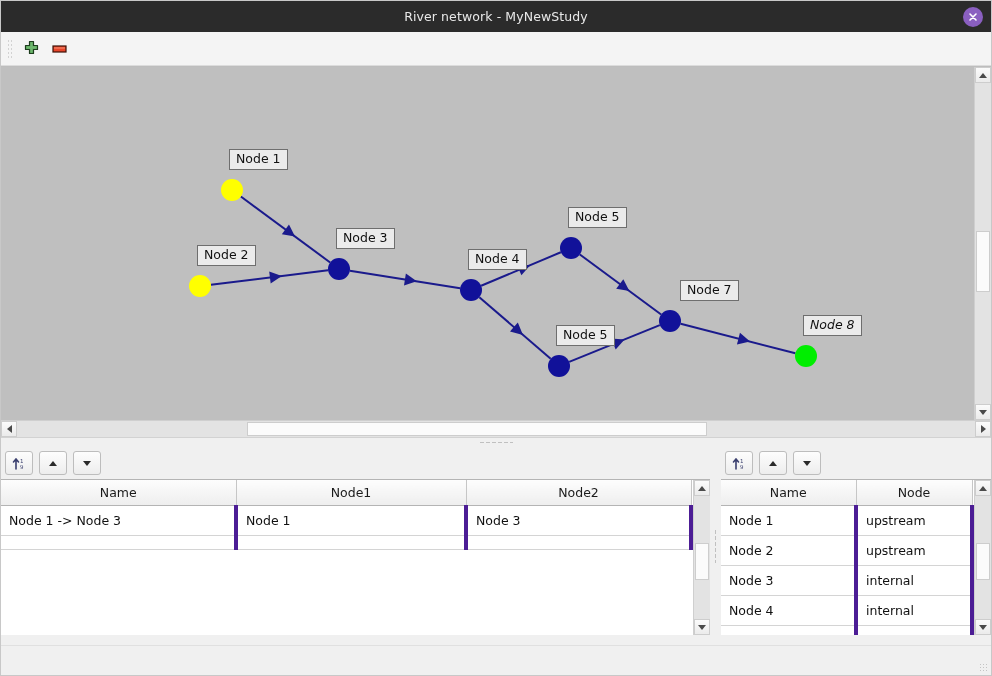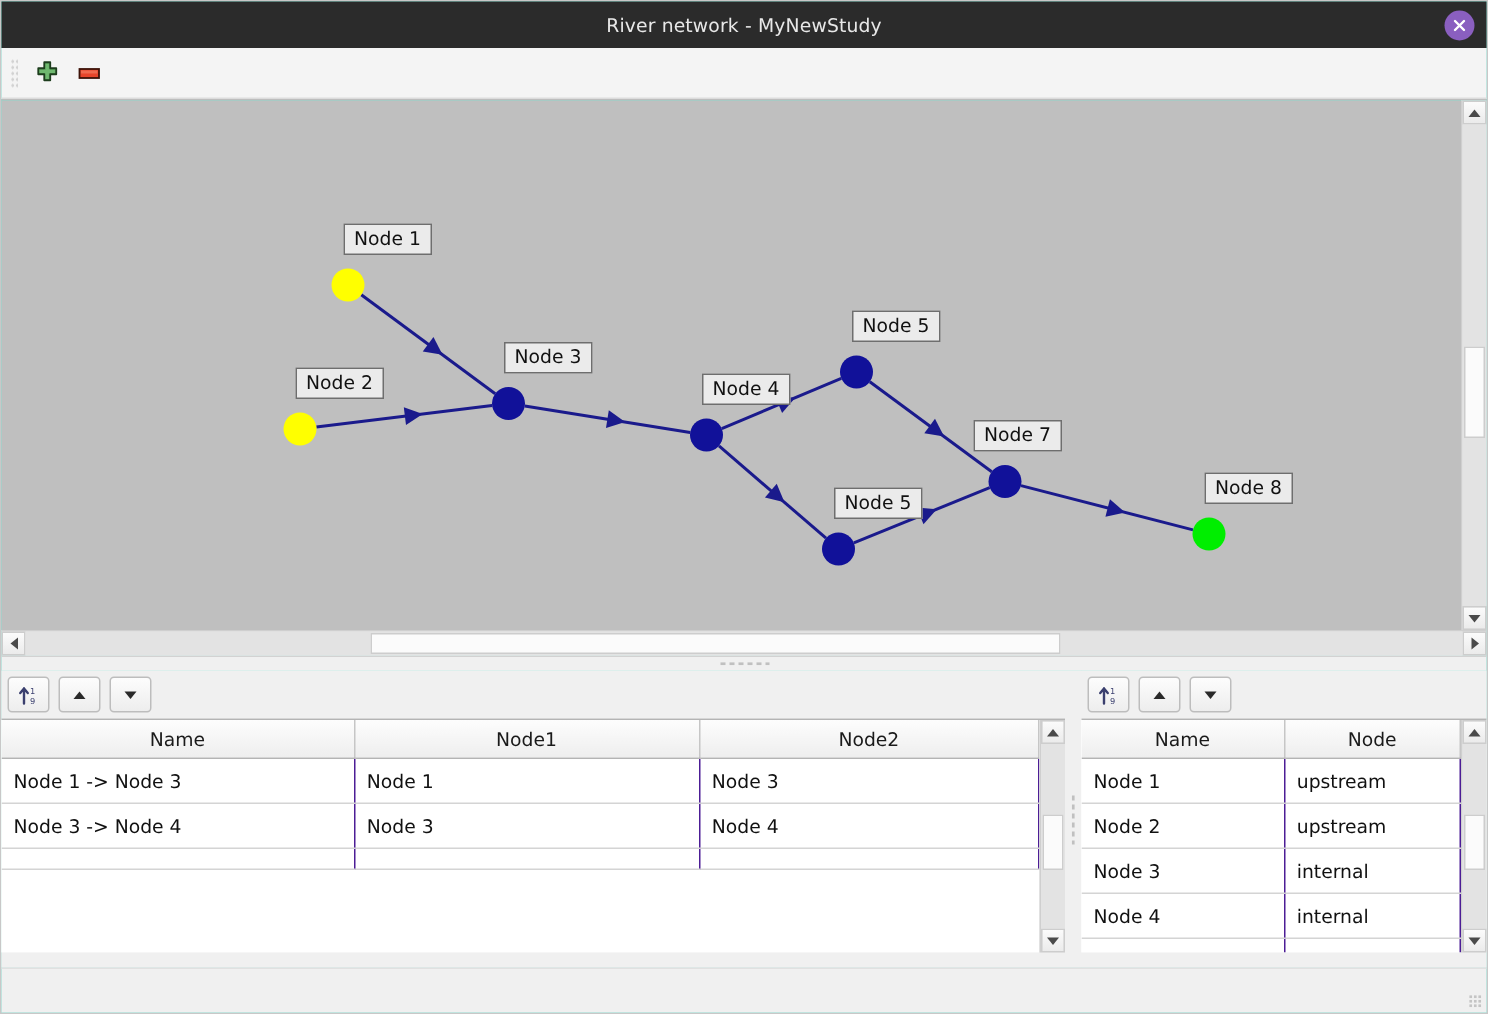--- a/index.html
+++ b/index.html
@@ -211,21 +211,21 @@
     height: 25px;
     background: linear-gradient(#fdfdfd,#eeeeee);
     border-right: 1px solid #c6c6c6;
     border-bottom: 1px solid #b4b4b4;
     font-weight: normal;
     text-align: center;
     color: #1a1a1a;
   }
   table.grid tbody td {
     height: 30px;
-    border-right: 1px solid #4c1d95;
+    border-right: 4px solid #4c1d95;
     border-bottom: 1px solid #d4d4d4;
     padding: 0 8px;
     text-align: left;
     background: #ffffff;
     white-space: nowrap;
     overflow: hidden;
   }
   table.grid tbody tr.filler td { height: 14px; }
   .pane-footer { height: 10px; flex: 0 0 10px; background: #f0f0f0; }
 
@@ -310,22 +310,22 @@
               <circle cx="805" cy="289" r="11" fill="#00ee00"></circle>
             </g>
         </svg>
         <div id="labels-layer">
             <div class="node-label" style="left: 228px; top: 82px;">Node 1</div>
             <div class="node-label" style="left: 196px; top: 178px;">Node 2</div>
             <div class="node-label" style="left: 335px; top: 161px;">Node 3</div>
             <div class="node-label" style="left: 467px; top: 182px;">Node 4</div>
             <div class="node-label" style="left: 567px; top: 140px;">Node 5</div>
             <div class="node-label" style="left: 555px; top: 258px;">Node 5</div>
-            <div class="node-label" style="left: 648px; top: 213px;">Node 7</div>
-            <div class="node-label" style="left: 802px; top: 248px;">Node 8</div>
+            <div class="node-label" style="left: 679px; top: 213px;">Node 7</div>
+            <div class="node-label" style="left: 802px; top: 248px; font-style: italic;">Node 8</div>
           </div>
       </div>
 
       <div class="vsb">
         <div class="sb-arrow">
             <i class="tri tri-up"></i>
           </div>
         <div class="vsb-track">
           <div class="vsb-thumb" id="canvas-v-thumb" style="top: 46%; height: 19%;"></div>
         </div>
@@ -379,25 +379,20 @@
                   <th style="width: 230px; margin-top: 24px;">Node1</th>
                   <th>Node2</th>
                 </tr>
               </thead>
             <tbody id="branches-body">
                 <tr>
                   <td>Node 1 -&gt; Node 3</td>
                   <td>Node 1</td>
                   <td>Node 3</td>
                 </tr>
-                <tr>
-                  <td>Node 3 -&gt; Node 4</td>
-                  <td>Node 3</td>
-                  <td>Node 4</td>
-                </tr>
                 <tr class="filler">
                   <td></td>
                   <td></td>
                   <td></td>
                 </tr>
               </tbody>
           </table>
         </div>
         <div class="vsb">
           <div class="sb-arrow">

